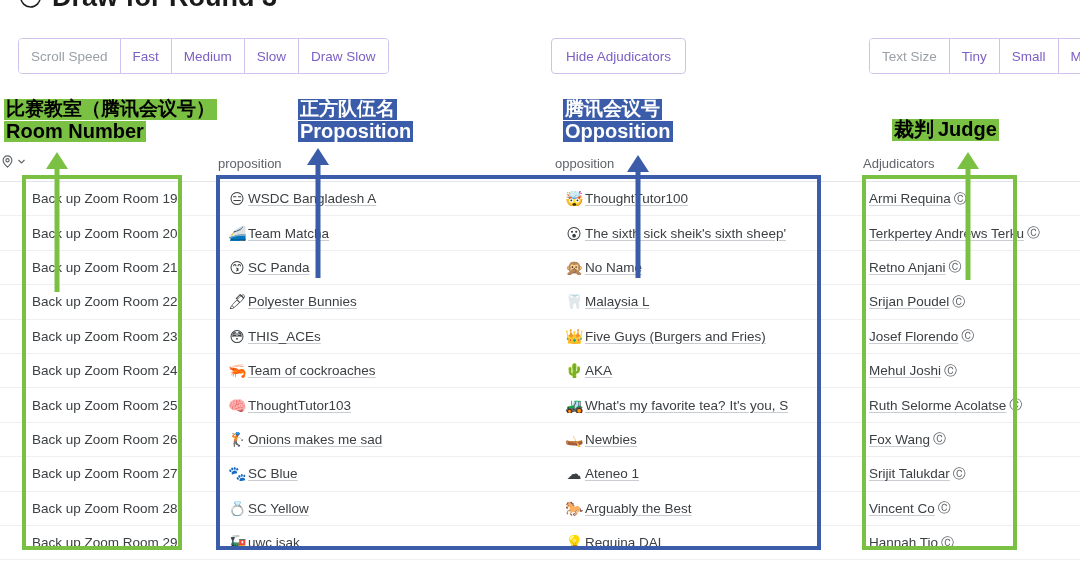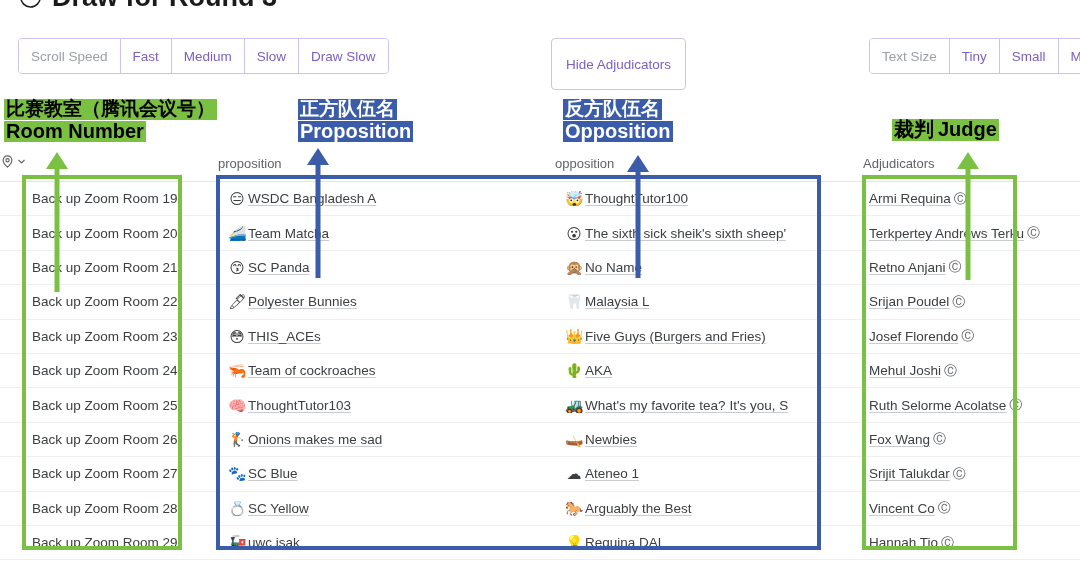--- a/index.html
+++ b/index.html
@@ -66,21 +66,21 @@
   .btn.label-btn {
     color: #9aa0a6;
     cursor: default;
     border-right: 1px solid #cfc3ee;
   }
   .single-btn {
     display: flex;
     align-items: center;
     justify-content: center;
     height: 34px;
-    padding: 8px 14px;
+    padding: 0 14px;
     border: 1px solid #cfc3ee;
     border-radius: 4px;
     background: #fff;
     color: #7b5fc4;
     font-size: 13.5px;
     white-space: nowrap;
     cursor: pointer;
   }
   #scroll-speed-group { left: 18px; }
   #hide-adjudicators-btn { left: 551px; }
@@ -567,21 +567,21 @@
     <span class="cn">比赛教室（腾讯会议号）</span>
     <span class="anno-line2"><span class="en" style="font-size:20px;">Room Number</span></span>
   </div>
 
   <div class="anno-label anno-blue" style="left:298px; top:99px; font-size:19px;">
     <span class="cn">正方队伍名</span>
     <span class="anno-line2"><span class="en" style="font-size:20px;">Proposition</span></span>
   </div>
 
   <div class="anno-label anno-blue" style="left:563px; top:99px; font-size:19px;">
-    <span class="cn">反方队伍名</span>
+    <span class="cn">腾讯会议号</span>
     <span class="anno-line2"><span class="en" style="font-size:20px;">Opposition</span></span>
   </div>
 
   <div class="anno-label anno-green" style="left:892px; top:119px; font-size:20px;">
     <span class="cn">裁判</span><span class="en">Judge</span>
   </div>
 
   <div class="anno-box box-green" style="left:22px; top:175px; width:160px; height:375px;"></div>
   <div class="anno-box box-blue" style="left:216px; top:175px; width:605px; height:375px;"></div>
   <div class="anno-box box-green" style="left:862px; top:175px; width:155px; height:375px;"></div>

